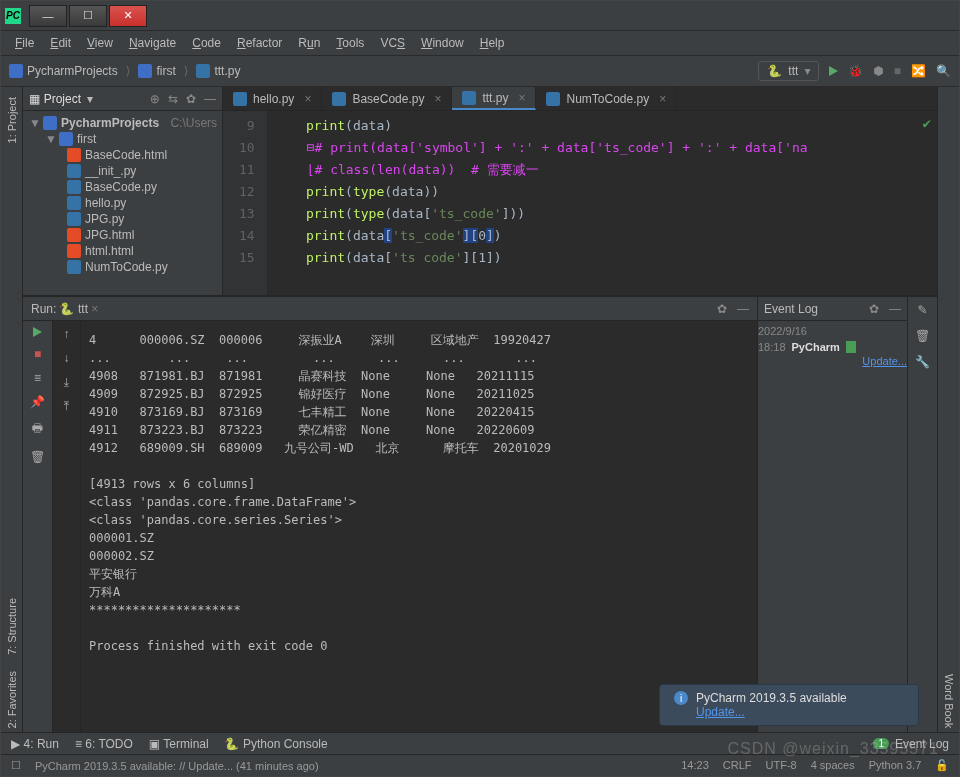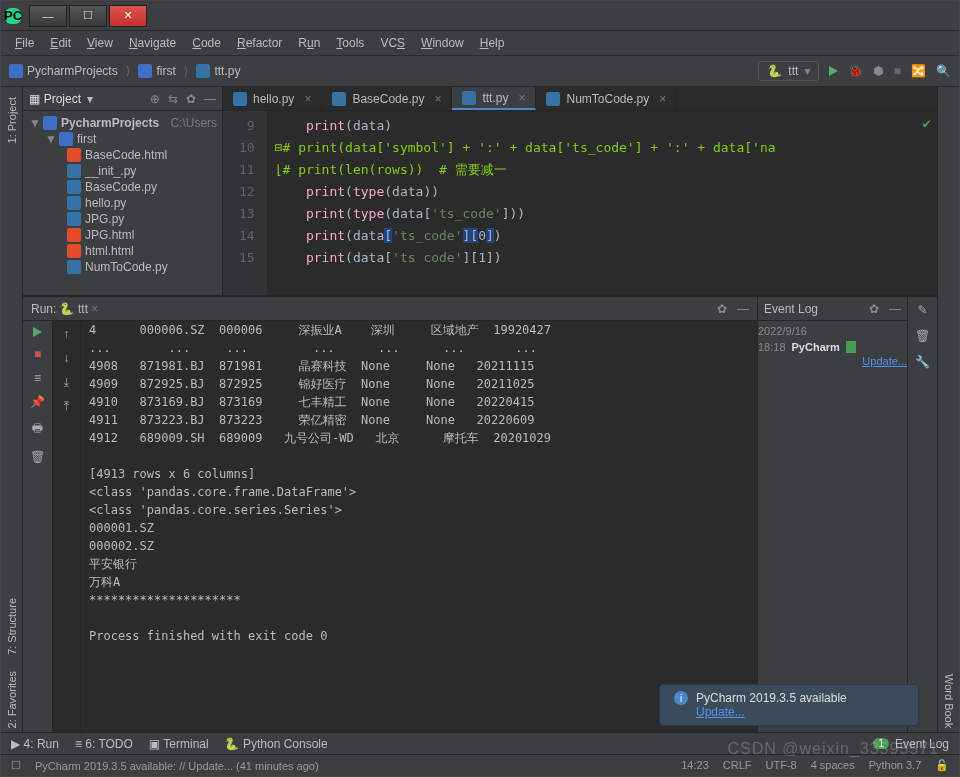--- a/index.html
+++ b/index.html
@@ -25,21 +25,21 @@
     overflow: hidden;
   }
   
   .win-frame { position:absolute; inset:0; border:1px solid #444; background: var(--bg-medium);}
   .titlebar {
     height: 30px;
     background: linear-gradient(#3c3f41,#3c3f41);
     display:flex; align-items:center; padding:0 4px; gap:8px;
     border-bottom:1px solid #2a2a2a;
   }
-  .app-icon { width:16px;height:16px;border-radius:6px;background:#21d789;color:#000;font-weight:700;font-size:13px;display:flex;align-items:center;justify-content:center;}
+  .app-icon { width:16px;height:16px;border-radius:0;background:#21d789;color:#000;font-weight:700;font-size:10px;display:flex;align-items:center;justify-content:center;font-style:italic;}
   .win-title { color:#ccc; font-size:12px; flex:1;}
   .win-btns { display:flex; gap:2px;}
   .win-btn { width:38px;height:22px;border:1px solid #222;display:flex;align-items:center;justify-content:center;background:linear-gradient(#555,#3a3a3a);color:#ddd;font-size:11px;}
   .win-btn.close{background:linear-gradient(#d9534f,#c9302c);color:#fff;}
   
   .menubar { height:24px; display:flex; align-items:center; gap:4px; padding:0 8px;}
   .menubar span { color:#bbb; padding:2px 6px; cursor:default;}
   .menubar span u{text-decoration:underline;}
   
   .navbar { height:32px; display:flex; align-items:center; padding:0 8px; border-top:1px solid #2a2a2a;border-bottom:1px solid #2a2a2a;}
@@ -66,31 +66,31 @@
   .fi{width:14px;height:14px;display:inline-block;border-radius:2px;}
   .fi-folder{background:#3f6ec6;}.fi-py{background:#3572a5;}.fi-json{background:#e34c26;}.fi-html{background:#e34c26;}
   
   .editor{flex:1;background:var(--bg-dark);display:flex;flex-direction:column;overflow:hidden;}
   .tabs{height:24px;display:flex;border-bottom:1px solid #262626;}
   .tab{padding:2px 10px;display:flex;align-items:center;gap:6px;color:#bbb;border-right:1px solid #262626;}
   .tab.active{background:var(--bg-medium);border-bottom:2px solid #4a88c7;}
   .tab .x{color:#777;margin-left:4px;}
   .code{flex:1;display:flex;overflow:hidden;position:relative;font-family:Consolas,monospace;font-size:13px;}
   .lnums{background:var(--gutter-bg);color:#606366;padding:4px 12px 4px 16px;text-align:right;line-height:22px;}
-  .src{padding:4px 8px;line-height:22px;white-space:pre;color:#a9b7c6;flex:1;overflow:hidden;} .str{color:#6a8759;} .cm{color:#84cc16;} .fn{color:#f9a8d4;} .hl{background:#214283;}
+  .src{padding:4px 8px;line-height:22px;white-space:pre;color:#a9b7c6;flex:1;overflow:hidden;} .str{color:#6a8759;} .cm{color:#d946ef;margin-left:32px;} .fn{color:#bef264;} .hl{background:#214283;}
   .check{position:absolute;right:6px;top:4px;color:#499c54;font-size:14px;}
   
   .row2{flex:1;display:flex;justify-content:flex-end;}
   .run-panel{flex:1;background:var(--bg-dark);display:flex;flex-direction:column;min-height:0;}
   .run-hdr{height:24px;display:flex;align-items:center;padding:0 8px;border-bottom:1px solid #262626;background:var(--bg-medium);}
   .run-hdr .sp{margin-left:auto;display:flex;gap:10px;color:#888;}
   .run-body{flex:1;display:flex;min-height:0;}
   .run-tools{width:30px;background:var(--bg-medium);display:flex;flex-direction:column;align-items:center;gap:10px;padding-top:6px;color:#aaa;border-right:1px solid #262626;}
   .run-tools2{width:28px;display:flex;flex-direction:column;align-items:center;gap:10px;padding-top:6px;color:#aaa;border-right:1px solid #262626;}
-  .console{flex:1;padding:0 8px;font-family:Consolas,monospace;font-size:12px;line-height:18px;color:#bbb;overflow:hidden;white-space:pre;position:relative;}
+  .console{flex:1;padding:10px 8px;font-family:Consolas,monospace;font-size:12px;line-height:18px;color:#bbb;overflow:hidden;white-space:pre;position:relative;}
   .eventlog{width:150px;background:var(--bg-medium);display:flex;flex-direction:column;border-left:1px solid #262626;}
   .ev-tools{width:30px;display:flex;flex-direction:column;align-items:center;gap:12px;padding-top:6px;color:#aaa;border-left:1px solid #262626;}
   .ev-body{padding:4px 0;font-size:11px;flex:1;}
   .link{color:var(--link);text-decoration:underline;}
   .toast{position:absolute;right:6px;bottom:6px;background:#3c4b5b;border:1px solid #2a3a4a;padding:6px 14px;border-radius:4px;color:#ddd;min-width:260px;}
   .toast .t{display:flex;align-items:center;gap:8px;}
   .info-i{width:14px;height:14px;border-radius:50%;background:#4a88c7;color:#fff;font-size:10px;display:inline-flex;align-items:center;justify-content:center;}
   
   .toolbar{position:absolute;left:0;right:0;bottom:22px;height:22px;background:var(--bg-medium);display:flex;align-items:center;padding:0 10px;gap:16px;font-size:12px;border-top:1px solid #262626;}
   .toolbar .sp{margin-left:auto;display:flex;gap:6px;align-items:center;}
@@ -237,21 +237,21 @@
                 <span class="fi fi-py"></span>
                 <span>NumToCode.py</span>
                 <span class="x">×</span>
               </div>
           </div>
           <div class="code">
             <span class="check">✔</span>
             <div class="lnums">9<br>10<br>11<br>12<br>13<br>14<br>15</div>
             <div class="src">    <span class="fn">print</span>(data)
 <span class="cm">⊟# print(data['symbol'] + ':' + data['ts_code'] + ':' + data['na</span>
-<span class="cm">⌊# print(len(rows))  # 需要减一</span>
+<span class="cm">⌊# class(len(data))  # 需要减一</span>
     <span class="fn">print</span>(<span class="fn">type</span>(data))
     <span class="fn">print</span>(<span class="fn">type</span>(data[<span class="str">'ts_code'</span>]))
     <span class="fn">print</span>(data<span class="hl">[</span><span class="str">'ts_code'</span><span class="hl">][</span>0<span class="hl">]</span>)
     <span class="fn">print</span>(data[<span class="str">'ts code'</span>][1])</div>
           </div>
         </div>
       </div>
 
       <div class="row2">
         <div class="run-panel">

